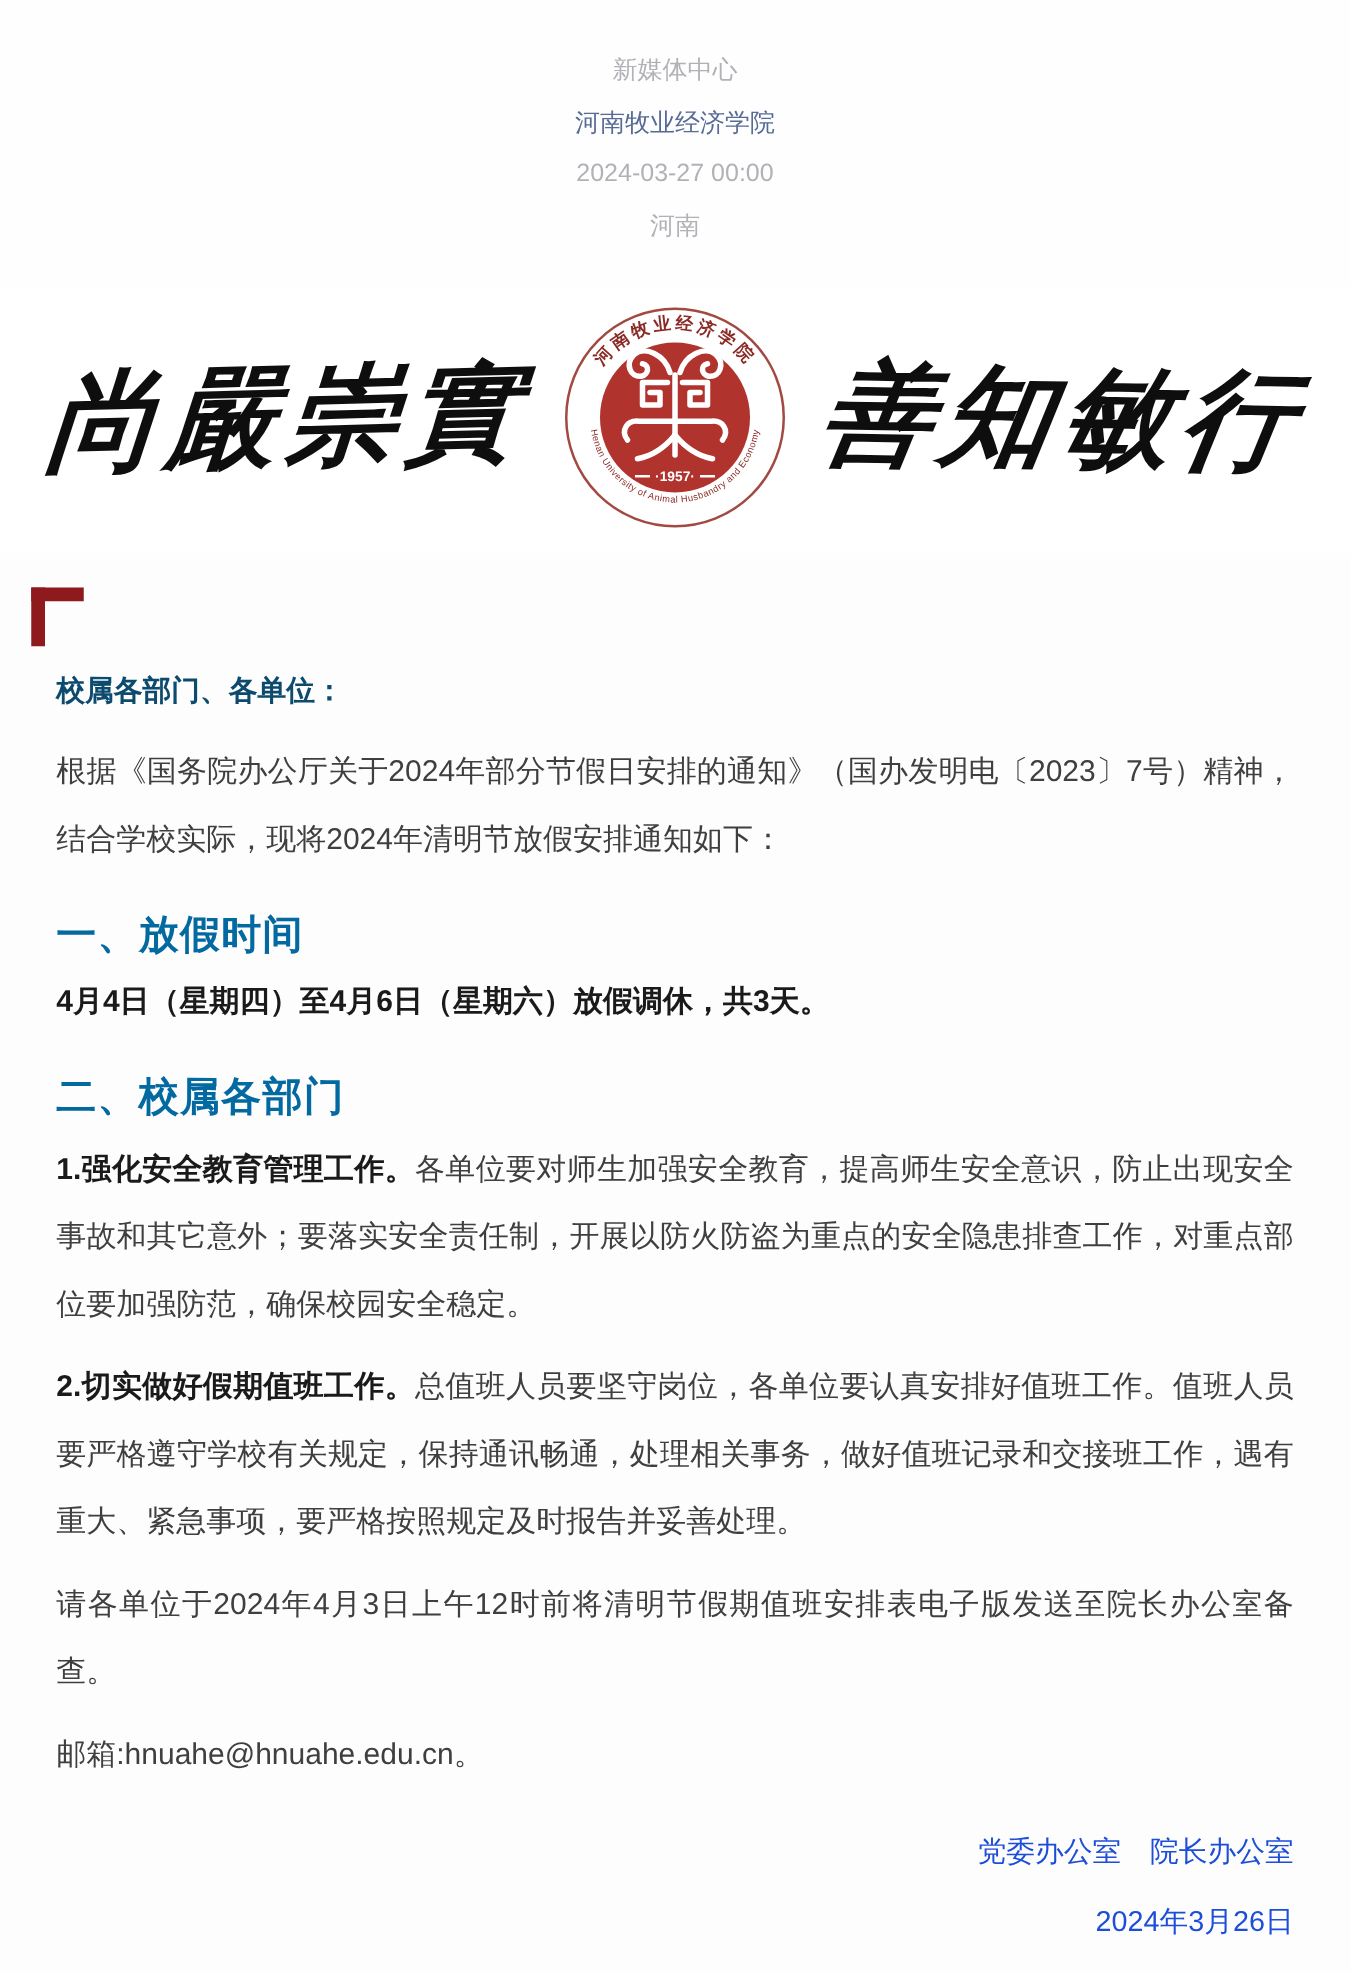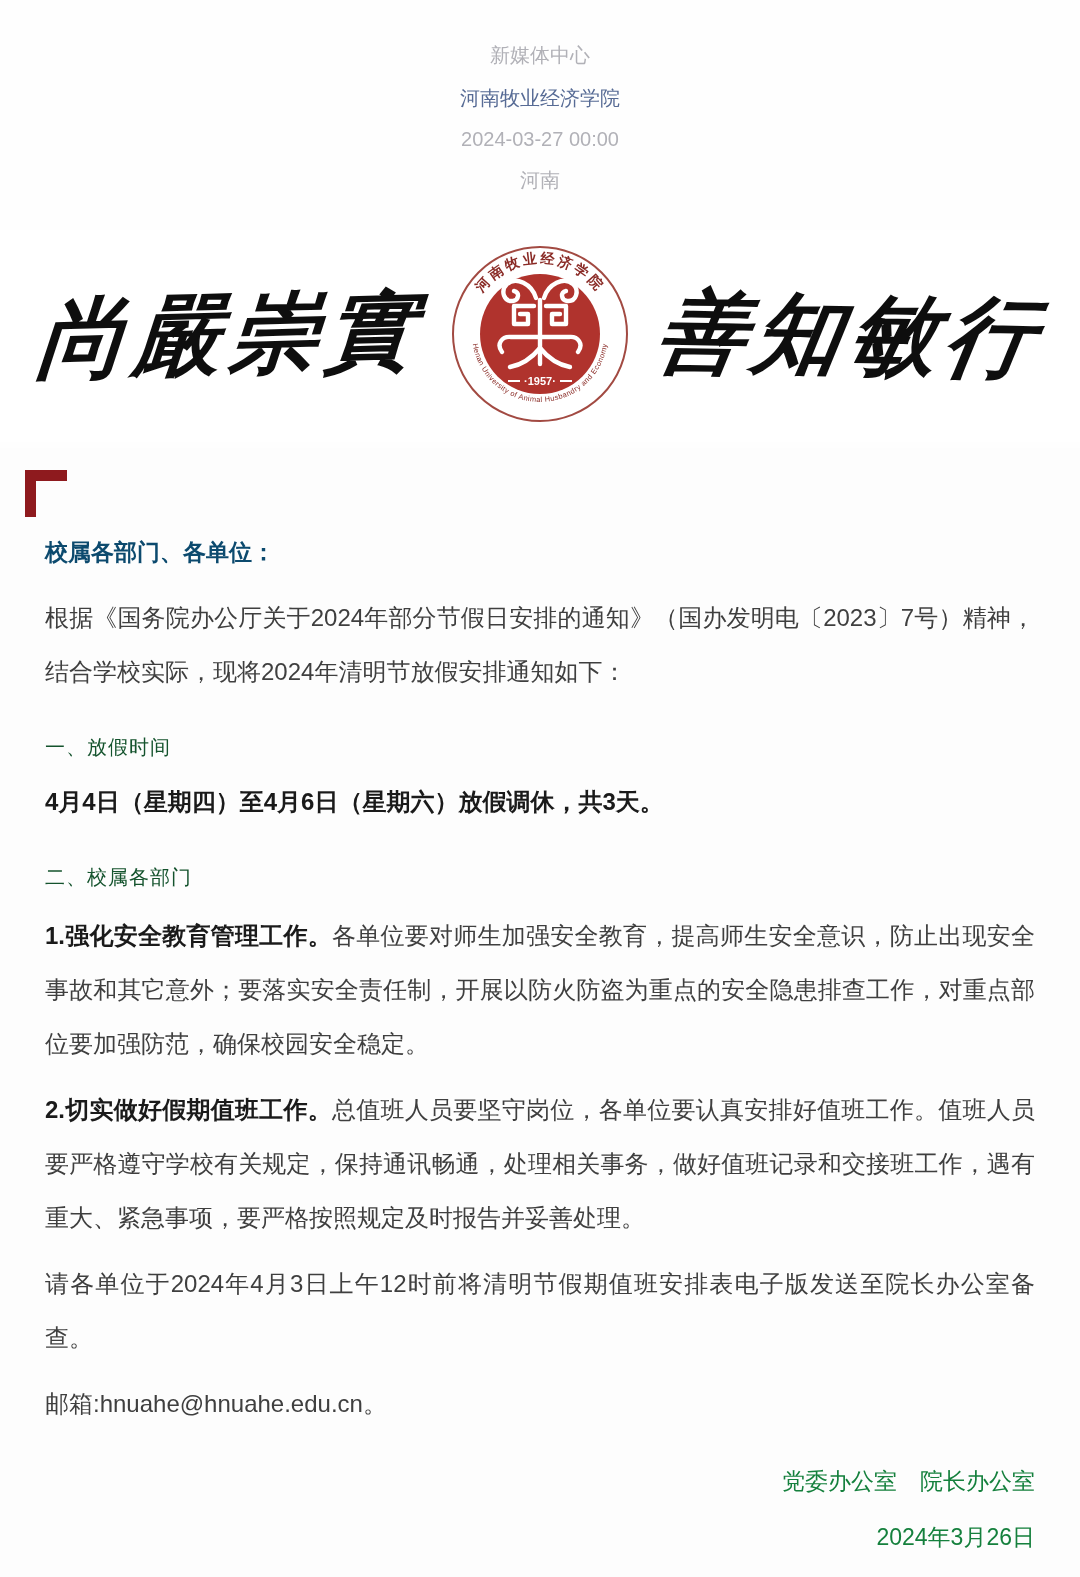--- a/index.html
+++ b/index.html
@@ -86,31 +86,31 @@
   .para {
     font-size: 24px;
     line-height: 54px;
     color: #3f3f3f;
     text-align: justify;
     margin: 12px 0;
   }
   .para strong, .para.bold { color: #1a1a1a; font-weight: 700; }
   .para.bold { margin: 4px 0; }
   h2.section-heading {
-    font-size: 20px;
-    font-weight: 400;
-    color: #14532d;
+    font-size: 32px;
+    font-weight: 700;
+    color: #0369a1;
     line-height: 40px;
     margin: 28px 0 8px 0;
     letter-spacing: 1px;
   }
   .sig {
     font-size: 23px;
     line-height: 56px;
-    color: #15803d;
+    color: #1d4ed8;
     text-align: right;
     margin: 0;
   }
   .sig.first { margin-top: 22px; }
   .end-mark {
     width: 40px;
     height: 40px;
     background: #a51417;
     margin: 22px -23px 0 auto;
   }

